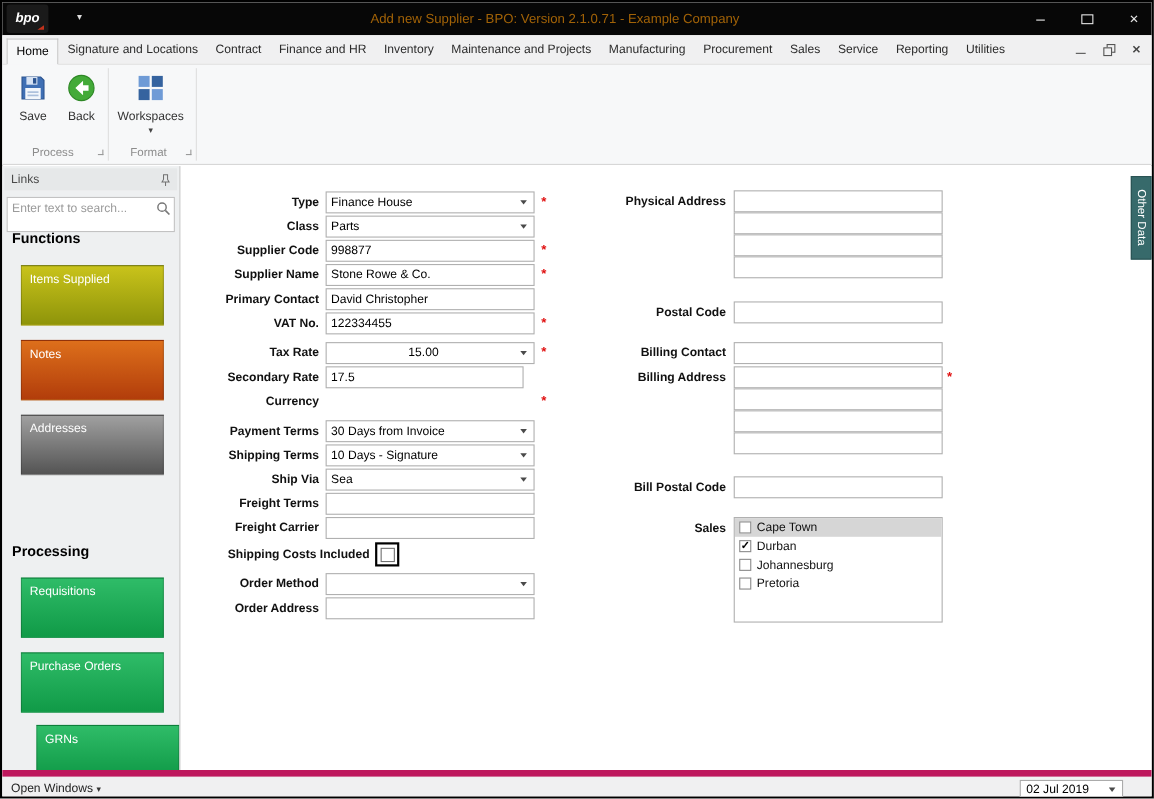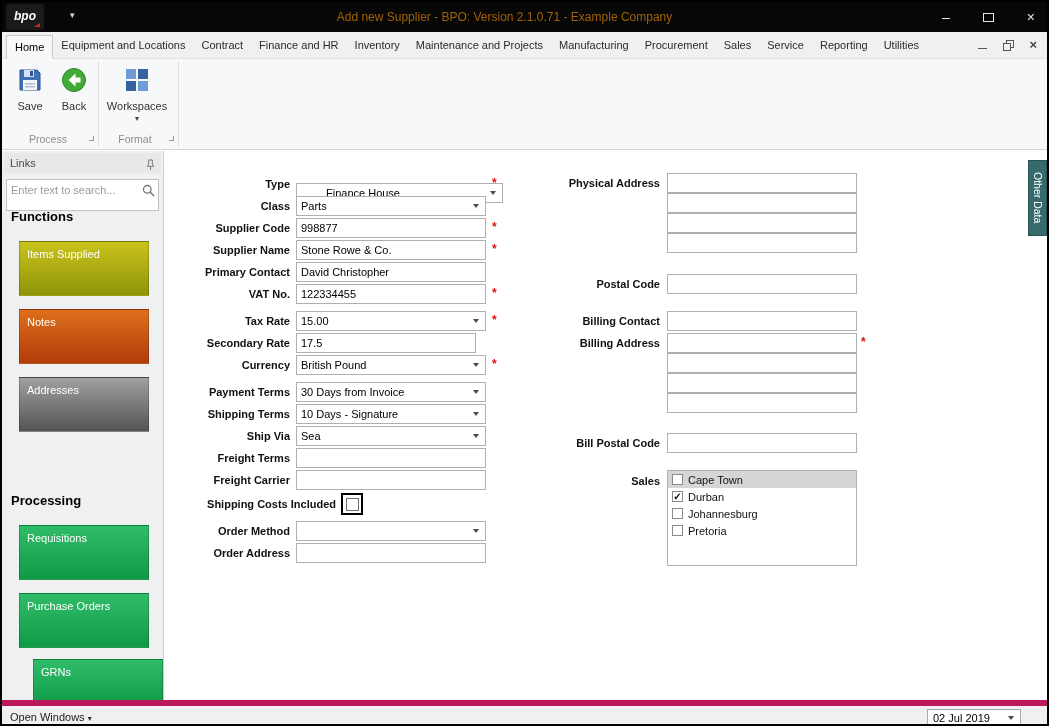--- a/index.html
+++ b/index.html
@@ -119,21 +119,21 @@
     <div id="win-controls">
       <span class="wc">–</span>
       <span class="wc box"></span>
       <span class="wc">×</span>
     </div>
   </div>
 
   <div id="tabbar">
     <div id="ribbon-tabs">
         <div class="tab active">Home</div>
-        <div class="tab">Equipment and Locations</div>
+        <div class="tab">Signature and Locations</div>
         <div class="tab">Contract</div>
         <div class="tab">Finance and HR</div>
         <div class="tab">Inventory</div>
         <div class="tab">Maintenance and Projects</div>
         <div class="tab">Manufacturing</div>
         <div class="tab">Procurement</div>
         <div class="tab">Sales</div>
         <div class="tab">Service</div>
         <div class="tab">Reporting</div>
         <div class="tab">Utilities</div>
@@ -226,21 +226,21 @@
       <div class="side-btn" style="top: 442px; height: 55px; background: linear-gradient(rgb(47, 188, 104), rgb(16, 154, 71));">
         <span>Purchase Orders</span>
       </div>
       <div class="side-btn" style="top: 508px; height: 47px; background: linear-gradient(rgb(47, 188, 104), rgb(16, 154, 71)); margin-left: 14px;">
         <span>GRNs</span>
       </div>
     </div>
 
   <div id="form-layer">
       <div class="f-label" style="left: 168px; top: 176px; width: 120px;">Type</div>
-      <div class="f-input" style="left: 294px; top: 181px; width: 207px; padding-left: 25px;">
+      <div class="f-input" style="left: 294px; top: 172px; width: 190px;">
         <span class="f-value">Finance House</span>
         <span class="combo-arrow"></span>
       </div>
       <span class="req" style="left: 490px; top: 174px;">*</span>
       <div class="f-label" style="left: 168px; top: 198px; width: 120px;">Class</div>
       <div class="f-input" style="left: 294px; top: 194px; width: 190px;">
         <span class="f-value">Parts</span>
         <span class="combo-arrow"></span>
       </div>
       <div class="f-label" style="left: 168px; top: 220px; width: 120px;">Supplier Code</div>
@@ -256,34 +256,30 @@
       <div class="f-label" style="left: 168px; top: 264px; width: 120px;">Primary Contact</div>
       <div class="f-input" style="left: 294px; top: 260px; width: 190px;">
         <span class="f-value">David Christopher</span>
       </div>
       <div class="f-label" style="left: 168px; top: 286px; width: 120px;">VAT No.</div>
       <div class="f-input" style="left: 294px; top: 282px; width: 190px;">
         <span class="f-value">122334455</span>
       </div>
       <span class="req" style="left: 490px; top: 284px;">*</span>
       <div class="f-label" style="left: 168px; top: 313px; width: 120px;">Tax Rate</div>
-      <div class="f-input" style="left: 294px; top: 309px; width: 190px;">
+      <div class="f-input" style="left: 294px; top: 309px; width: 190px; text-align: center;">
         <span class="f-value">15.00</span>
         <span class="combo-arrow"></span>
       </div>
       <span class="req" style="left: 490px; top: 311px;">*</span>
       <div class="f-label" style="left: 168px; top: 335px; width: 120px;">Secondary Rate</div>
       <div class="f-input" style="left: 294px; top: 331px; width: 180px;">
         <span class="f-value">17.5</span>
       </div>
       <div class="f-label" style="left: 168px; top: 357px; width: 120px;">Currency</div>
-      <div class="f-input" style="left: 294px; top: 353px; width: 190px;">
-        <span class="f-value">British Pound</span>
-        <span class="combo-arrow"></span>
-      </div>
       <span class="req" style="left: 490px; top: 355px;">*</span>
       <div class="f-label" style="left: 168px; top: 384px; width: 120px;">Payment Terms</div>
       <div class="f-input" style="left: 294px; top: 380px; width: 190px;">
         <span class="f-value">30 Days from Invoice</span>
         <span class="combo-arrow"></span>
       </div>
       <div class="f-label" style="left: 168px; top: 406px; width: 120px;">Shipping Terms</div>
       <div class="f-input" style="left: 294px; top: 402px; width: 190px;">
         <span class="f-value">10 Days - Signature</span>
         <span class="combo-arrow"></span>

